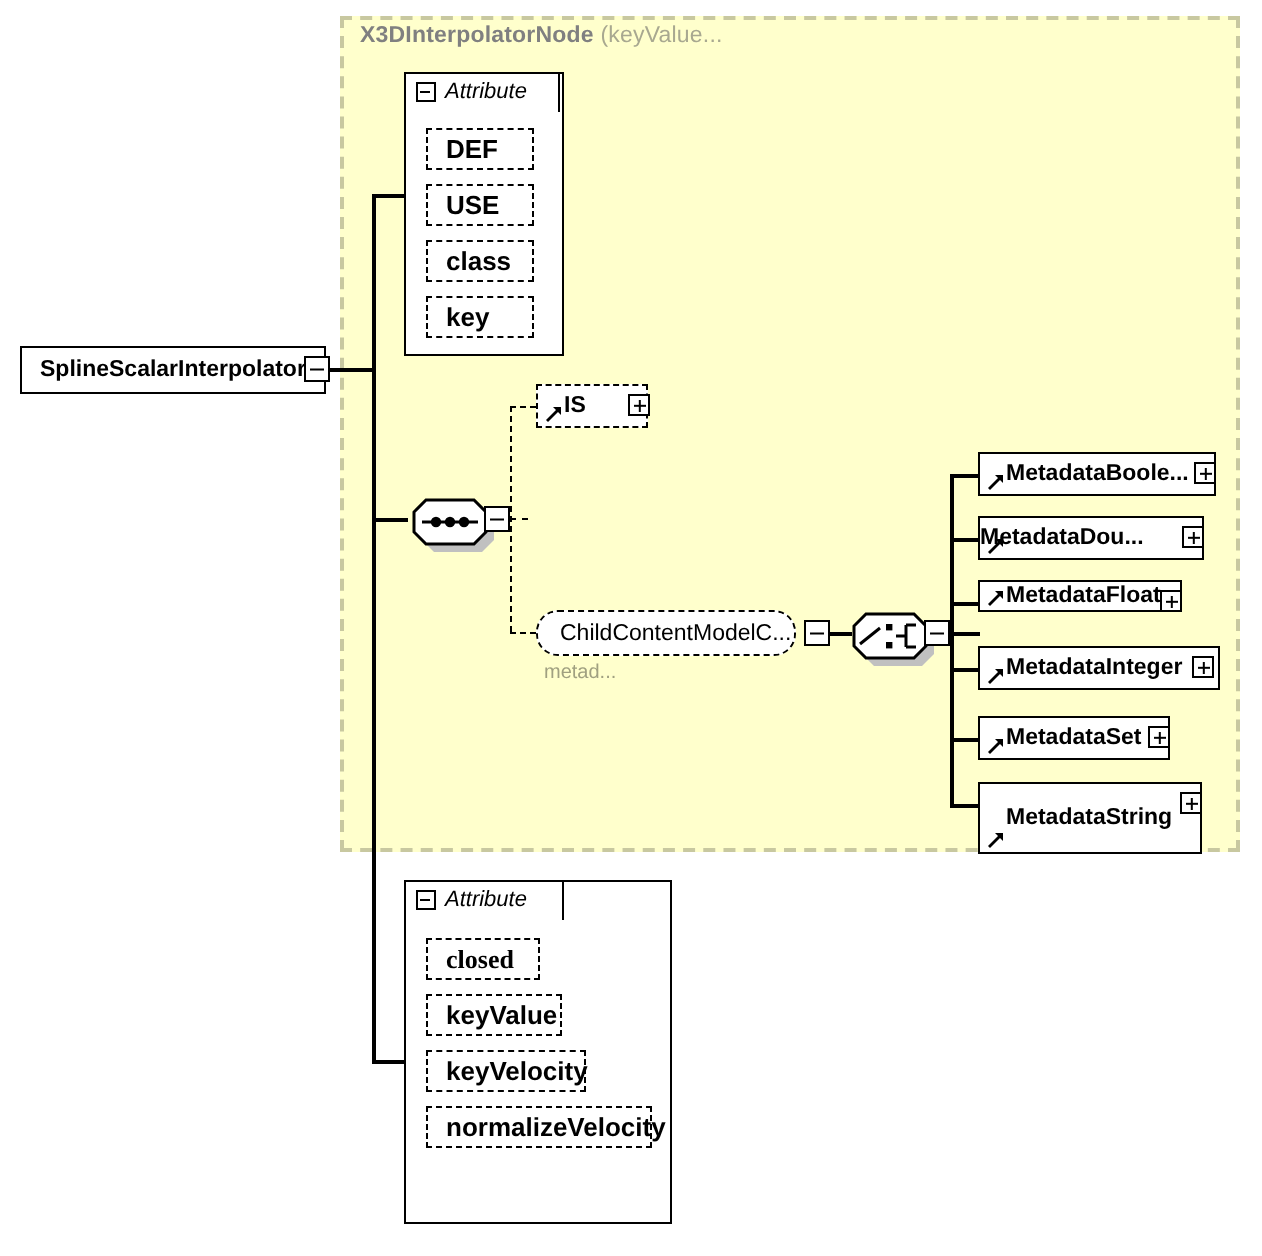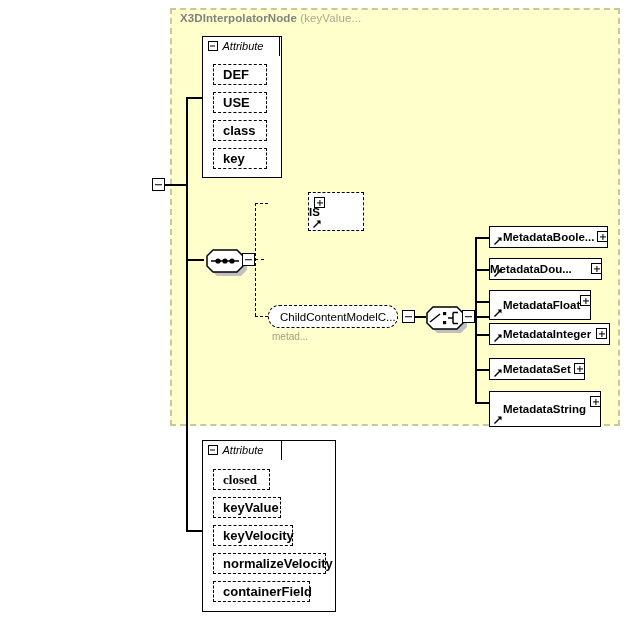--- a/index.html
+++ b/index.html
@@ -304,20 +304,24 @@
 <body>
 
 <div id="canvas">
 
   <div class="ext-region"></div>
   <div class="ext-title">
     <span>X3DInterpolatorNode</span>
     <span class="ext-sub">(keyValue...</span>
   </div>
 
+  <div class="ebox root-box">
+    <span class="label-inner">SplineScalarInterpolator</span>
+    <span class="shadow-r"></span>
+  </div>
   <div class="toggle-minus" style="left:152px; top:178px;"></div>
 
   <div class="line-h" style="left:165px; top:184px; width:21px;"></div>
 
   <div class="line-v" style="left:186px; top:97px; height:434px;"></div>
 
   <div class="line-h" style="left:186px; top:97px; width:17px;"></div>
 
   <div class="line-h" style="left:186px; top:259px; width:18px;"></div>
 
@@ -358,21 +362,21 @@
       <circle cx="29" cy="16" r="2.6" fill="#000000"></circle>
     </svg>
   </div>
   <div class="toggle-minus" style="left:242px; top:253px;"></div>
 
   <div class="dline-h" style="left:255px; top:259px; width:9px;"></div>
   <div class="dline-v" style="left:255px; top:203px; height:113px;"></div>
   <div class="dline-h" style="left:255px; top:203px; width:13px;"></div>
   <div class="dline-h" style="left:255px; top:316px; width:13px;"></div>
 
-  <div class="ebox ebox-dashed" style="left:268px; top:192px; width:56px; height:39px; margin-left:40px;">
+  <div class="ebox ebox-dashed" style="left:268px; top:192px; width:56px; height:22px; padding-left:13px;">
     <svg class="ref-arrow" viewBox="0 0 8 8">
       <line x1="0.5" y1="7.5" x2="7" y2="1" stroke="#000" stroke-width="1.4"></line>
       <polygon points="7.5,0.5 7.5,4.5 3.5,0.5" fill="#000"></polygon>
     </svg>
     <span>IS</span>
     <span class="shadow-r"></span>
   </div>
   <div class="plus-box" style="position:absolute; left:314px; top:197px;"></div>
 
   <div class="group-box" style="left:268px; top:305px; width:130px; height:23px;">
@@ -420,21 +424,21 @@
   <div class="ebox" style="left:489px; top:258px; width:113px; height:22px; ">
     <svg class="ref-arrow" viewBox="0 0 8 8">
       <line x1="0.5" y1="7.5" x2="7" y2="1" stroke="#000" stroke-width="1.4"></line>
       <polygon points="7.5,0.5 7.5,4.5 3.5,0.5" fill="#000"></polygon>
     </svg>
     <span>MetadataDou...</span>
     <span class="shadow-r"></span>
   </div>
   <div class="plus-box" style="position:absolute; left:591px; top:263px;"></div>
 
-  <div class="ebox" style="left:489px; top:290px; width:102px; height:30px; padding-left:13px;">
+  <div class="ebox" style="left:489px; top:290px; width:102px; height:16px; padding-left:13px;">
     <svg class="ref-arrow" viewBox="0 0 8 8">
       <line x1="0.5" y1="7.5" x2="7" y2="1" stroke="#000" stroke-width="1.4"></line>
       <polygon points="7.5,0.5 7.5,4.5 3.5,0.5" fill="#000"></polygon>
     </svg>
     <span>MetadataFloat</span>
     <span class="shadow-r"></span>
   </div>
   <div class="plus-box" style="position:absolute; left:580px; top:295px;"></div>
 
   <div class="ebox" style="left:489px; top:323px; width:121px; height:22px; padding-left:13px;">
@@ -484,18 +488,14 @@
     <span class="shadow-r"></span>
   </div>
   <div class="attr-chip" style="left:213px; top:525px; width:80px;">
     <span>keyVelocity</span>
     <span class="shadow-r"></span>
   </div>
   <div class="attr-chip" style="left:213px; top:553px; width:113px;">
     <span>normalizeVelocity</span>
     <span class="shadow-r"></span>
   </div>
-  <div class="attr-chip" style="left:213px; top:581px; width:97px;">
-    <span>containerField</span>
-    <span class="shadow-r"></span>
-  </div>
 
 </div>
 
 </body></html>

